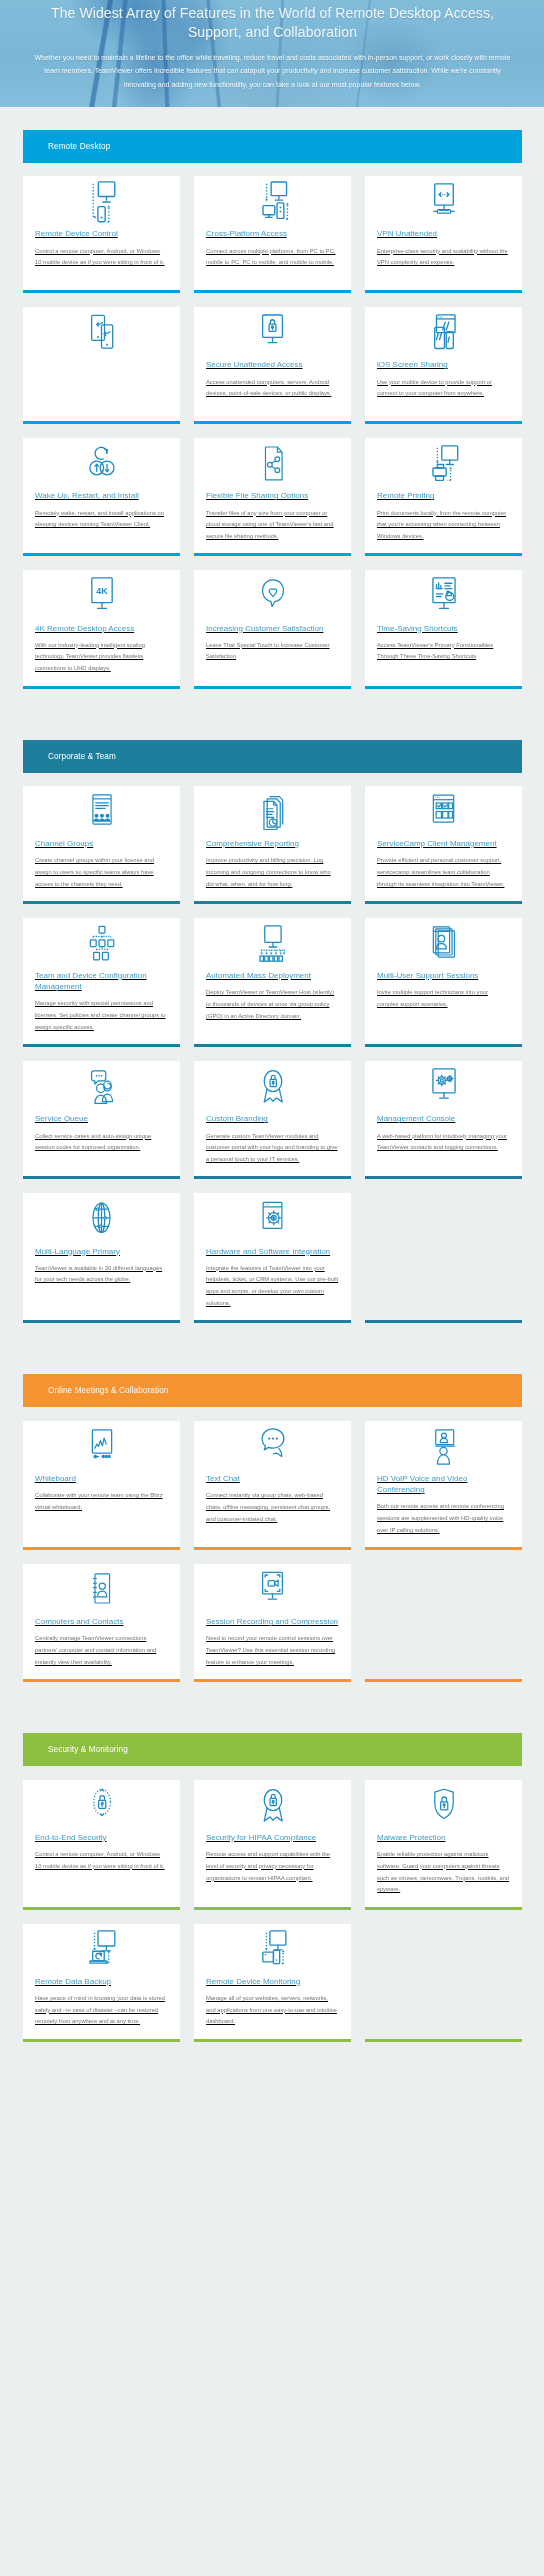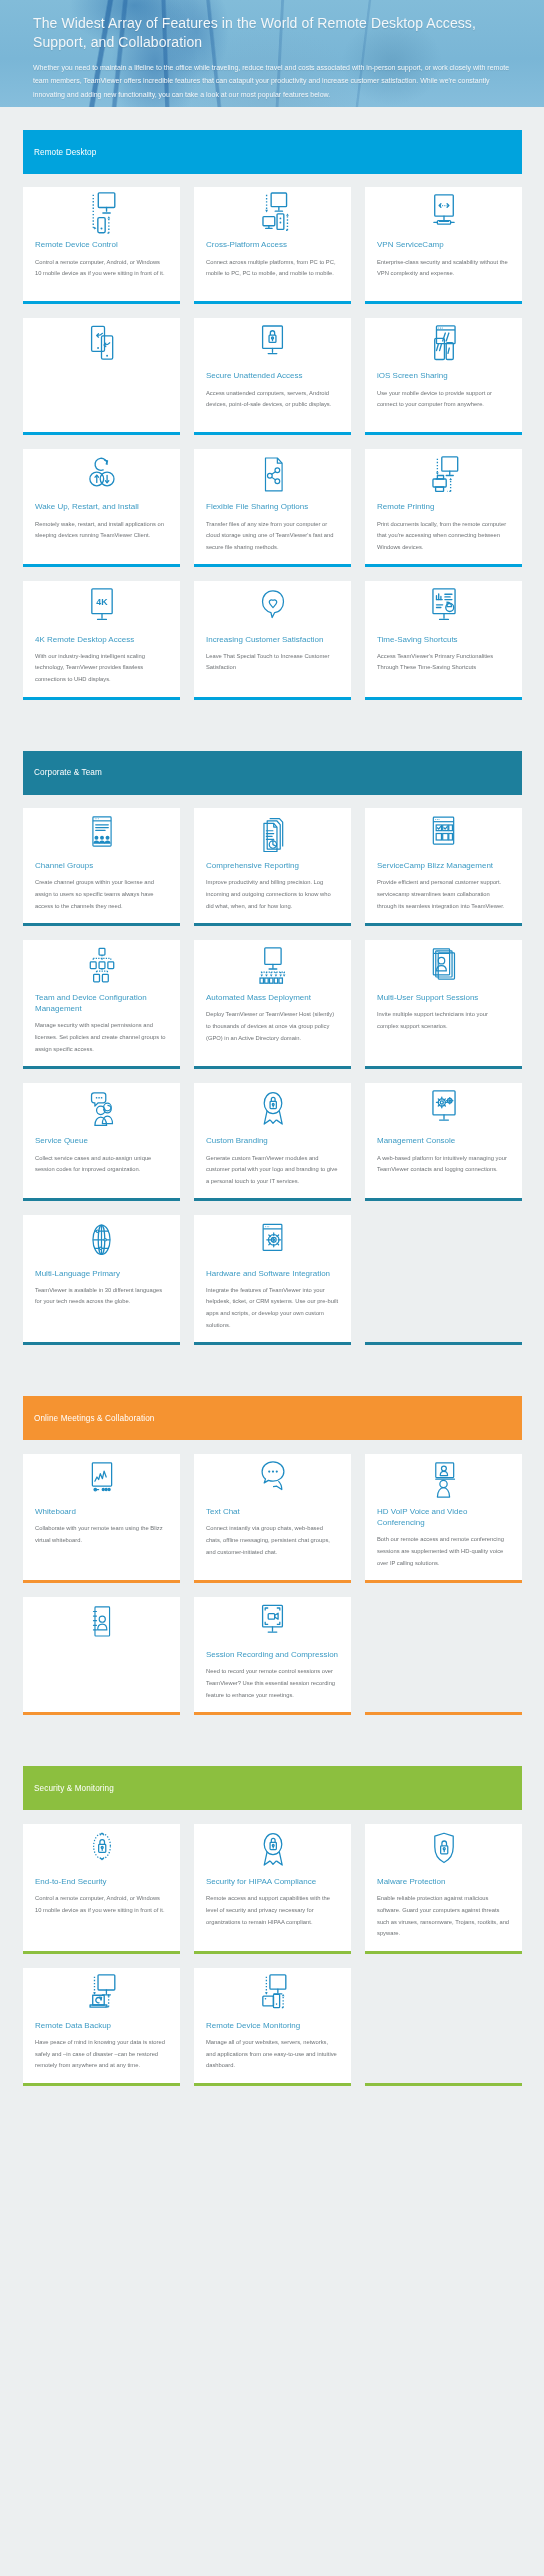--- a/index.html
+++ b/index.html
@@ -35,44 +35,44 @@
       linear-gradient(100deg, transparent 19.0%, rgba(26,92,158,.55) 19.3%, rgba(26,92,158,.55) 19.9%, transparent 20.2%),
       linear-gradient(96deg,  transparent 22.0%, rgba(26,92,158,.45) 22.3%, rgba(26,92,158,.45) 22.8%, transparent 23.1%),
       linear-gradient(88deg,  transparent 30.0%, rgba(26,92,158,.45) 30.2%, rgba(26,92,158,.45) 30.7%, transparent 31.0%),
       linear-gradient(84deg,  transparent 39.0%, rgba(26,92,158,.35) 39.2%, rgba(26,92,158,.35) 39.6%, transparent 39.9%),
       linear-gradient(93deg,  transparent 51.0%, rgba(40,105,165,.28) 51.15%, rgba(40,105,165,.28) 51.5%, transparent 51.7%),
       linear-gradient(97deg,  transparent 66.0%, rgba(40,105,165,.22) 66.15%, rgba(40,105,165,.22) 66.4%, transparent 66.6%);
   }
   .hero-inner {
     position: relative;
     width: 479px; margin: 0 auto;
-    padding-top: 14px;
-    text-align: left;
+    padding-top: 4px;
+    text-align: center;
     color: #f2f7fa;
   }
   .hero-title {
     font-size: 14px; font-weight: 400; line-height: 1.38;
     letter-spacing: 0.1px;
     text-shadow: 0 0.5px 1px rgba(0,0,0,.12);
   }
   .hero-sub {
     margin-top: 8.2px;
     font-size: 7px; line-height: 1.95;
     color: #f4f8fb;
     text-shadow: 0 0.5px 1px rgba(0,0,0,.10);
   }
 
   
   .page { width: 545px; }
   .section { padding: 0 0 28px 0; }
   .section-wrap { width: 499px; margin: 0 auto; }
   .section-bar {
-    height: 44px;
+    height: 33px;
     display: flex; align-items: center;
-    padding-left: 11px;
+    padding-left: 25px;
     color: #fff;
     font-size: 8.2px;
     letter-spacing: 0.1px;
   }
   .section-top-gap { height: 23px; }
 
   .grid {
     display: grid;
     grid-template-columns: repeat(3, 1fr);
     column-gap: 14px;
@@ -102,21 +102,21 @@
   }
   .card-desc {
     font-size: 5.8px;
     color: #6f7376;
     line-height: 2.05;
   }
   .card.empty { background: transparent; border-bottom-color: transparent; }
 
   
   .section[data-theme] .section-bar { background: var(--accent); }
-  .section[data-theme] .card { border-bottom-color: var(--accent); }
+  .section[data-theme] .card { border-bottom-color: var(--accent); text-decoration: underline; }
   .section[data-theme] .card-title { color: var(--title); }
 </style>
 </head>
 <body>
 
 <div class="hero">
   <div class="hero-bg"></div>
   <div class="hero-inner">
     <h1 class="hero-title">The Widest Array of Features in the World of Remote Desktop Access, Support, and Collaboration</h1>
     <p class="hero-sub">Whether you need to maintain a lifeline to the office while traveling, reduce travel and costs associated with in-person support, or work closely with remote team members, TeamViewer offers incredible features that can catapult your productivity and increase customer satisfaction. While we're constantly innovating and adding new functionality, you can take a look at our most popular features below.</p>
@@ -184,21 +184,21 @@
                   <rect x="22" y="6" width="42" height="48" rx="2"></rect>
                   <path d="M43 54v9M33 66h20" stroke-linecap="round"></path>
                   <rect x="28" y="64" width="30" height="8" rx="2"></rect>
                   <path d="M20 68h8M58 68h8" stroke-linecap="round"></path>
                   <path d="M34 30h18" stroke-dasharray="2 3"></path>
                   <path d="M36 26l-4 4 4 4M50 26l4 4-4 4" stroke-linecap="round" stroke-linejoin="round"></path>
                 </g>
               </svg>
             </div>
             <div class="card-body">
-              <div class="card-title">VPN ServiceCamp</div>
+              <div class="card-title">VPN Unattended</div>
               <div class="card-desc">Enterprise-class security and scalability without the VPN complexity and expense.</div>
             </div>
           </div>
           <div class="card">
             <div class="card-icon">
               <svg id="i-two-phones-arrows-icon" viewBox="0 0 86 96" width="37" height="43">
                 <g fill="none" stroke="#1e8bc3" stroke-width="3">
                   <rect x="20" y="6" width="30" height="58" rx="3"></rect>
                   <circle cx="35" cy="56" r="2.2" fill="#1e8bc3" stroke="none"></circle>
                   <rect x="43" y="28" width="26" height="54" rx="3"></rect>
@@ -426,21 +426,21 @@
                   <rect x="41" y="27" width="13" height="14"></rect>
                   <path d="M44 34l3 3 5-6" stroke-linecap="round" stroke-linejoin="round"></path>
                   <rect x="56" y="27" width="9" height="14"></rect>
                   <rect x="25" y="48" width="13" height="16"></rect>
                   <rect x="41" y="48" width="13" height="16"></rect>
                   <rect x="56" y="48" width="9" height="16"></rect>
                 </g>
               </svg>
             </div>
             <div class="card-body">
-              <div class="card-title">ServiceCamp Blizz Management</div>
+              <div class="card-title">ServiceCamp Client Management</div>
               <div class="card-desc">Provide efficient and personal customer support. servicecamp streamlines team collaboration through its seamless integration into TeamViewer.</div>
             </div>
           </div>
           <div class="card">
             <div class="card-icon">
               <svg id="i-device-hierarchy-icon" viewBox="0 0 86 96" width="36" height="44">
                 <g fill="none" stroke="#1e8bc3" stroke-width="3">
                   <rect x="36" y="6" width="14" height="16" rx="2"></rect>
                   <path d="M43 22v8M22 30h42M22 30v6M43 30v6M64 30v6" stroke-dasharray="3 3"></path>
                   <rect x="15" y="38" width="14" height="16" rx="2"></rect>
@@ -676,20 +676,24 @@
             <div class="card-icon">
               <svg id="i-contacts-book-icon" viewBox="0 0 86 96" width="33" height="44">
                 <g fill="none" stroke="#1e8bc3" stroke-width="3">
                   <rect x="26" y="6" width="38" height="76" rx="2"></rect>
                   <path d="M22 18h8M22 30h8M22 42h8M22 54h8M22 66h8" stroke-linecap="round"></path>
                   <circle cx="45" cy="38" r="8"></circle>
                   <path d="M33 66c0-9 5-15 12-15s12 6 12 15z" stroke-linejoin="round"></path>
                 </g>
               </svg>
             </div>
+            <div class="card-body">
+              <div class="card-title">Computers and Contacts</div>
+              <div class="card-desc">Centrally manage TeamViewer connections partners' computer and contact information and instantly view their availability.</div>
+            </div>
           </div>
           <div class="card">
             <div class="card-icon">
               <svg id="i-screen-record-icon" viewBox="0 0 86 96" width="37" height="43">
                 <g fill="none" stroke="#1e8bc3" stroke-width="3">
                   <rect x="20" y="6" width="46" height="50" rx="2"></rect>
                   <path d="M43 56v9M33 68h20" stroke-linecap="round"></path>
                   <path d="M26 18v-6h7M60 18v-6h-7M26 44v6h7M60 44v6h-7" stroke-linejoin="round"></path>
                   <rect x="33" y="25" width="15" height="13" rx="2"></rect>
                   <path d="M48 29l8-5v14l-8-5z" stroke-linejoin="round"></path>

